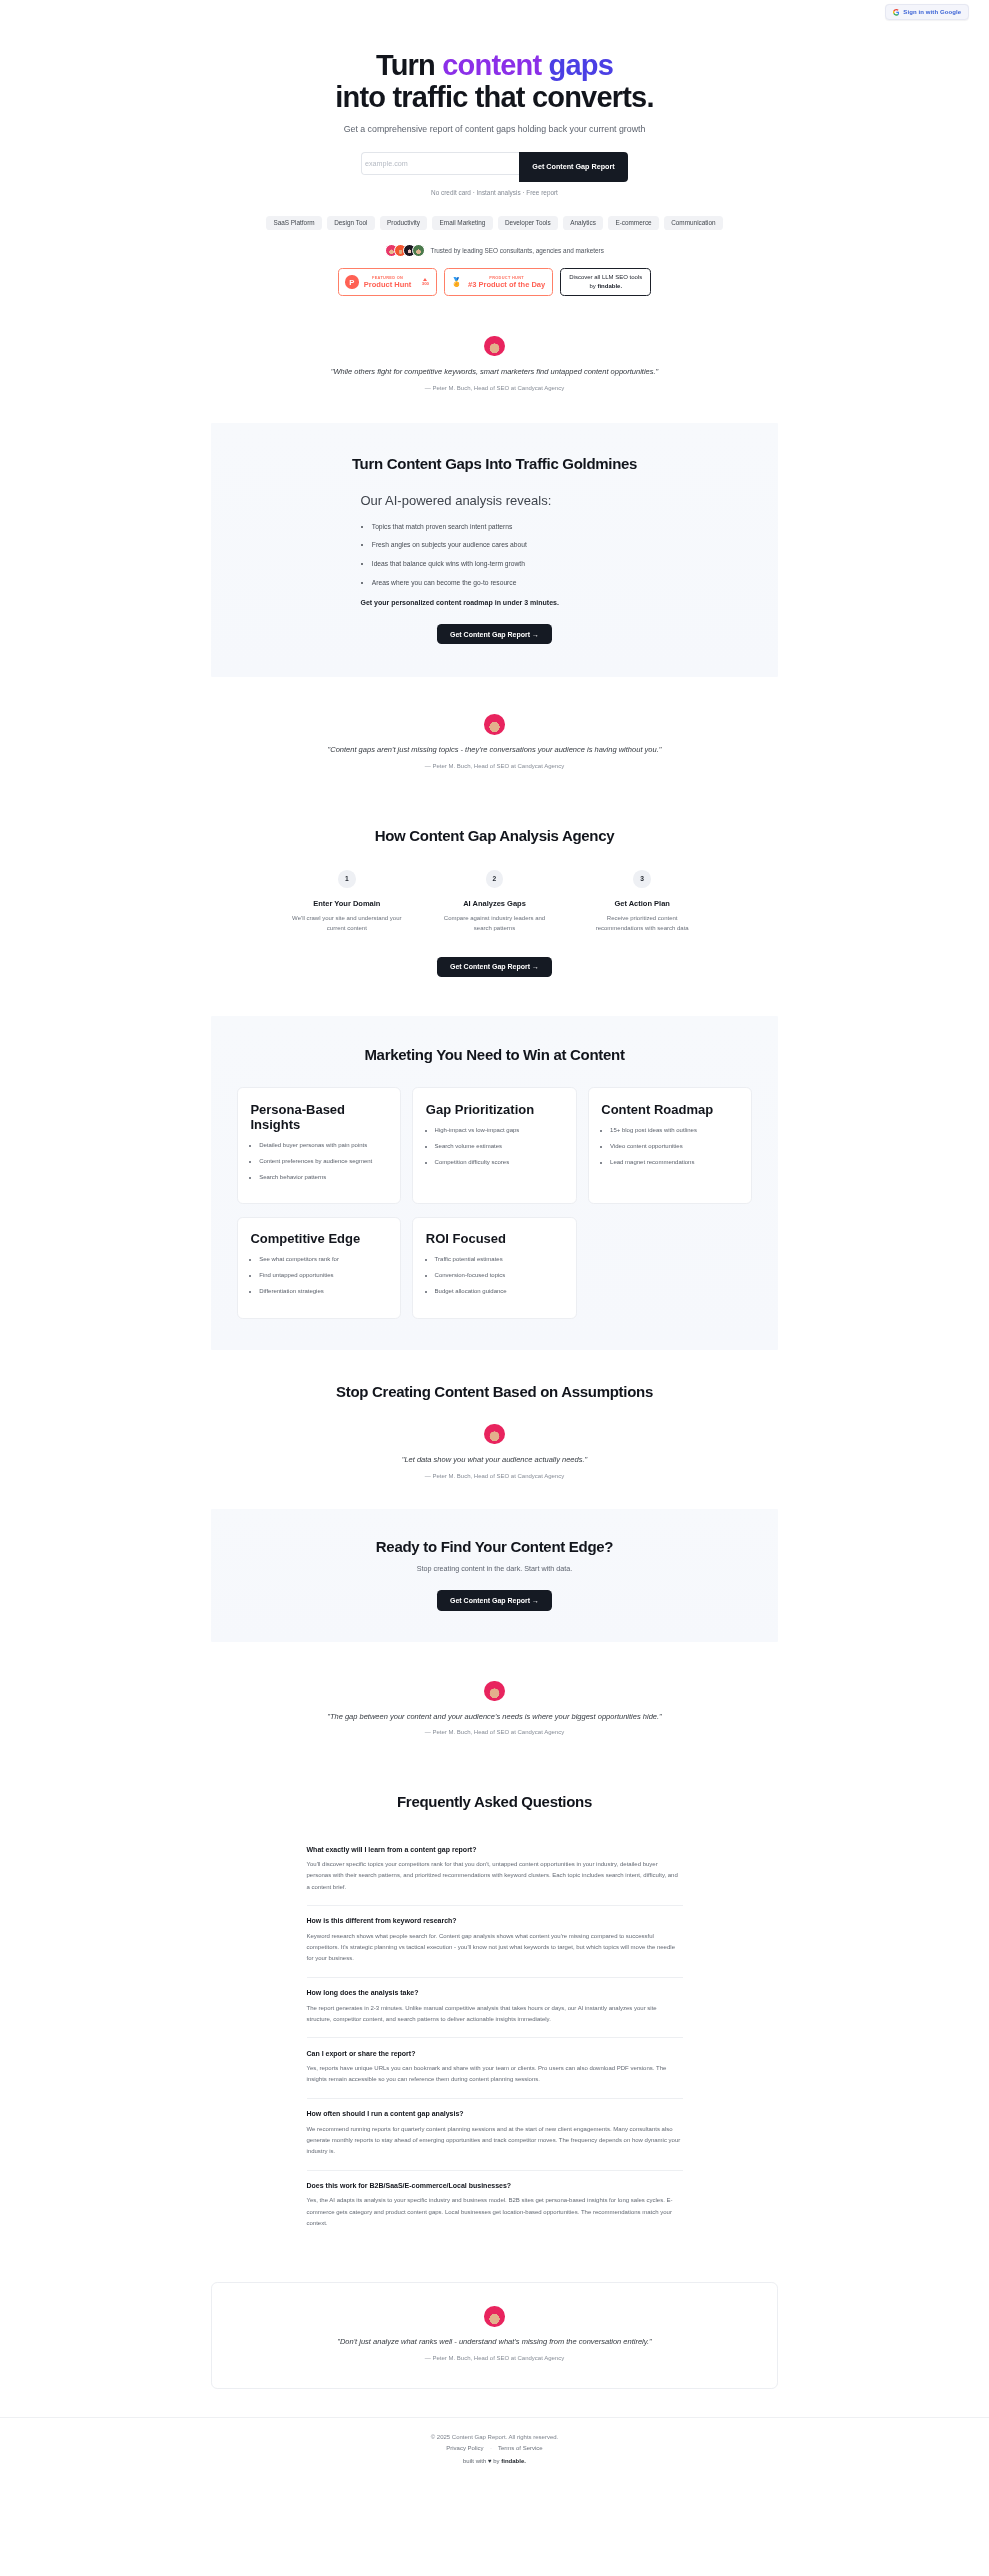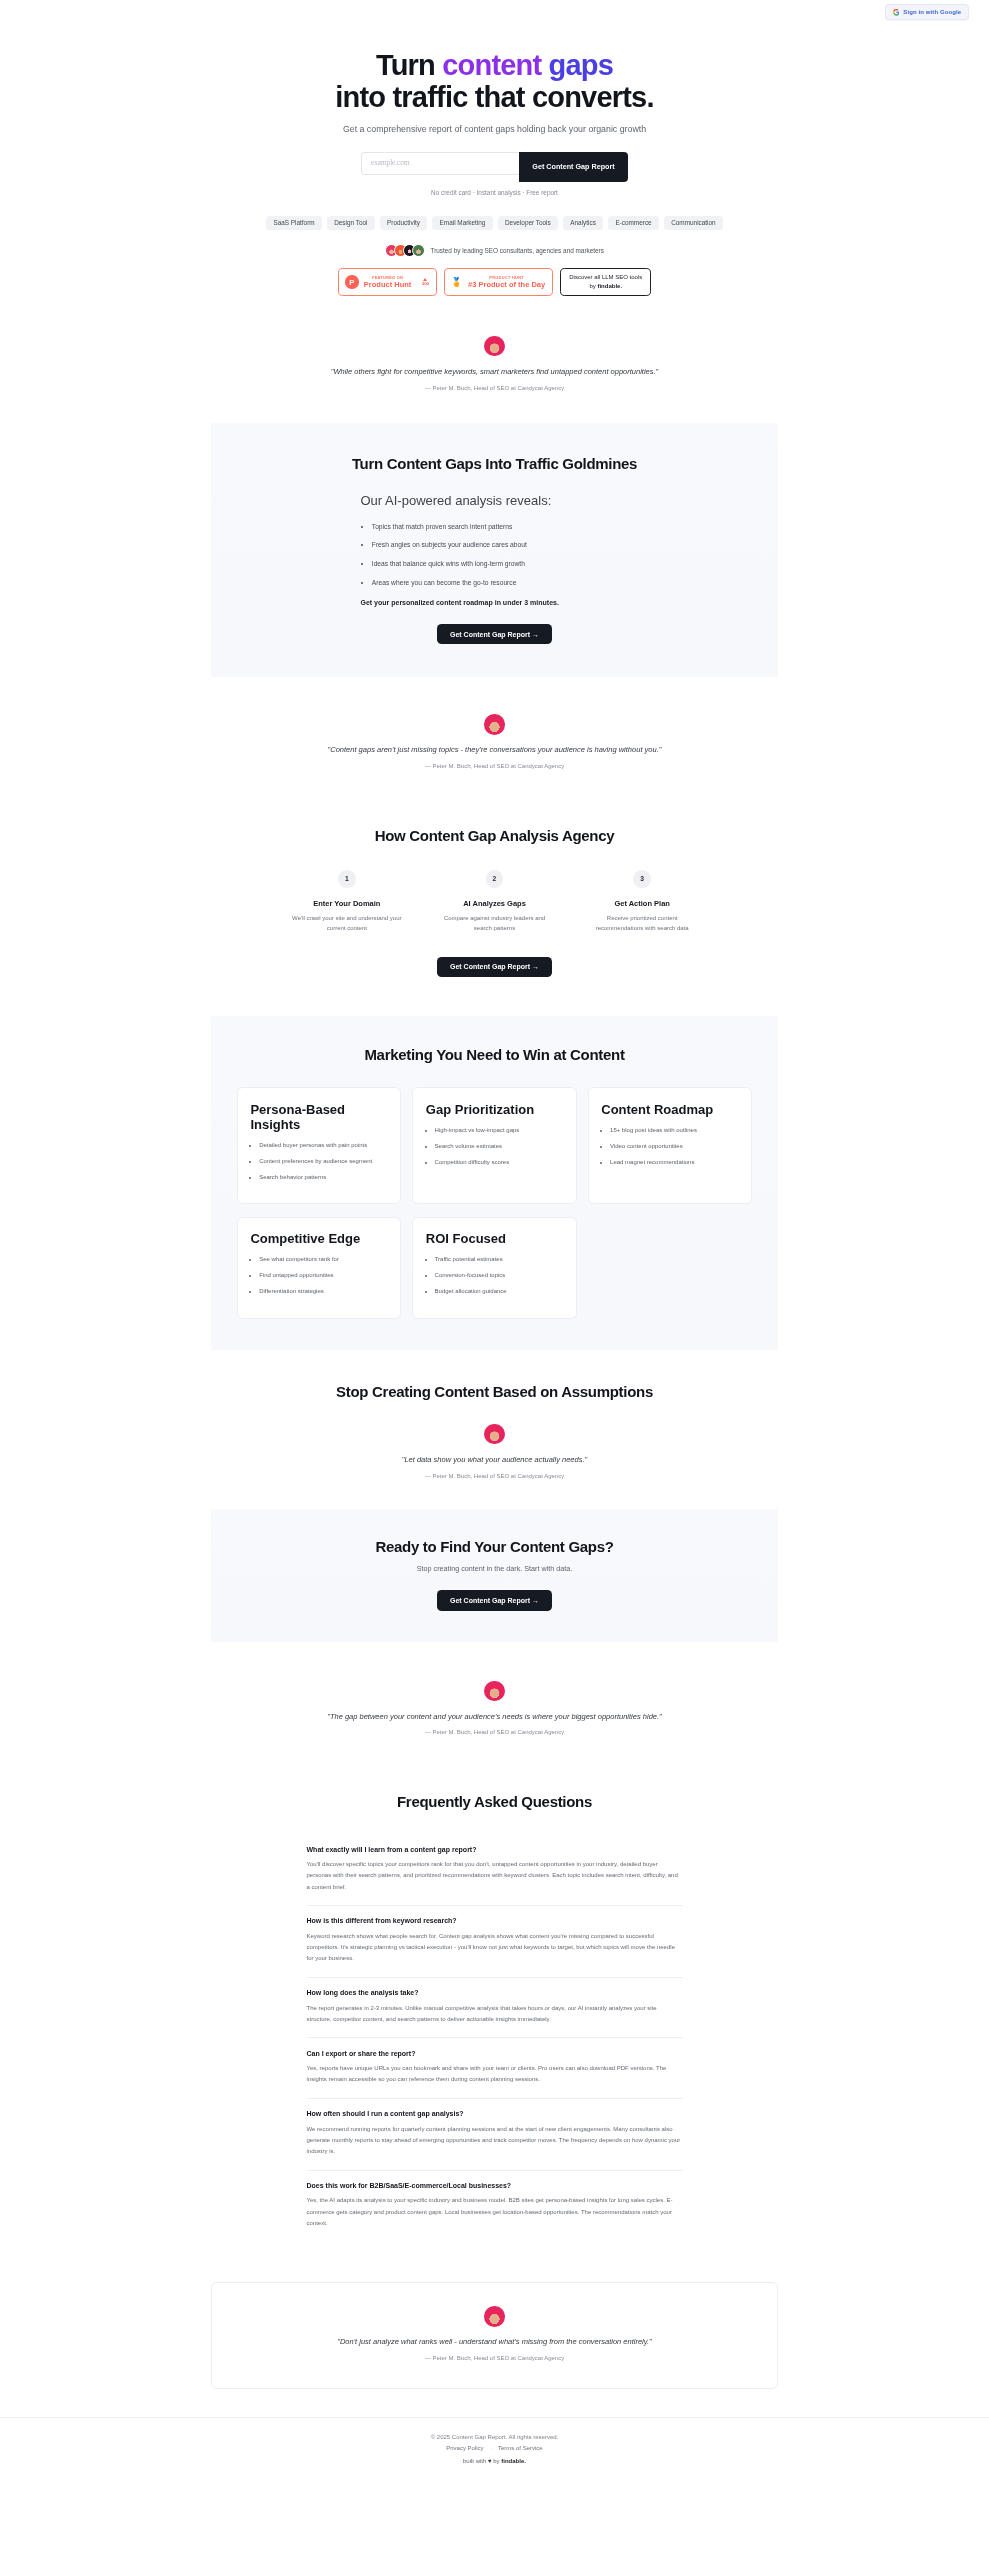--- a/index.html
+++ b/index.html
@@ -50,23 +50,23 @@
   .hero-sub {
     margin-top: 10.8px; font-size: 8.8px; color: #5d636e; font-weight: 400;
   }
   .hero-form {
     margin-top: 17.5px; display: flex; justify-content: center;
   }
   .hero-input {
     width: 158px; height: 23px;
     border: 0.5px solid #e2e5ea; border-right: none;
     border-radius: 4.1px 0 0 4.1px;
-    padding: 0 9px; font-size: 7.2px; color: #1a1d24;
+    padding: 0 3px; font-size: 7.2px; color: #1a1d24;
     background: #fff; outline: none;
-    font-family: Liberation Serif, serif;
+    font-family: Liberation Sans, sans-serif;
   }
   .hero-input::placeholder { color: #b5bac3; }
   .hero-btn {
     height: 30px; padding: 0 13.4px;
     background: #151a23; color: #fff;
     border: none; border-radius: 0 4.1px 4.1px 0;
     font-size: 7.2px; font-weight: 700; cursor: pointer;
     font-family: "Liberation Sans", sans-serif;
   }
   .hero-note { margin-top: 7.7px; font-size: 6.4px; color: #858b95; }
@@ -254,21 +254,21 @@
 </div>
 
 <div class="wrap">
   <div class="col hero">
     <h1 class="hero-title">
       <span>
         <span>Turn </span><span class="g-purple">content</span><span class="g-blue"> gaps</span>
       </span><br>
       <span>into traffic that converts.</span>
     </h1>
-    <p class="hero-sub">Get a comprehensive report of content gaps holding back your organic growth</p>
+    <p class="hero-sub">Get a comprehensive report of content gaps holding back your current growth</p>
 
     <form class="hero-form">
       <input class="hero-input" type="text" placeholder="example.com" style="">
       <button class="hero-btn">Get Content Gap Report</button>
     </form>
     <p class="hero-note">No credit card · Instant analysis · Free report</p>
 
     <div class="chips" id="chipList">
         <div class="chip">SaaS Platform</div>
         <div class="chip">Design Tool</div>
@@ -432,21 +432,21 @@
   <div class="col testi">
     <h2 class="sec-title">Stop Creating Content Based on Assumptions</h2>
     <div class="t-avatar" style="margin-top:24px;"></div>
     <p class="t-quote">"Let data show you what your audience actually needs."</p>
     <p class="t-author">— Peter M. Buch, Head of SEO at Candycat Agency</p>
   </div>
 </div>
 
 <div style="margin-top:30px;">
   <div class="tinted cta">
-    <h2 class="sec-title">Ready to Find Your Content Gaps?</h2>
+    <h2 class="sec-title">Ready to Find Your Content Edge?</h2>
     <p class="cta-sub">Stop creating content in the dark. Start with data.</p>
     <div style="margin-top:17.5px;">
       <button class="dark-btn">Get Content Gap Report →</button>
     </div>
   </div>
 </div>
 
 <div class="wrap" style="margin-top:39px;">
   <div class="col testi">
     <div class="t-avatar"></div>

